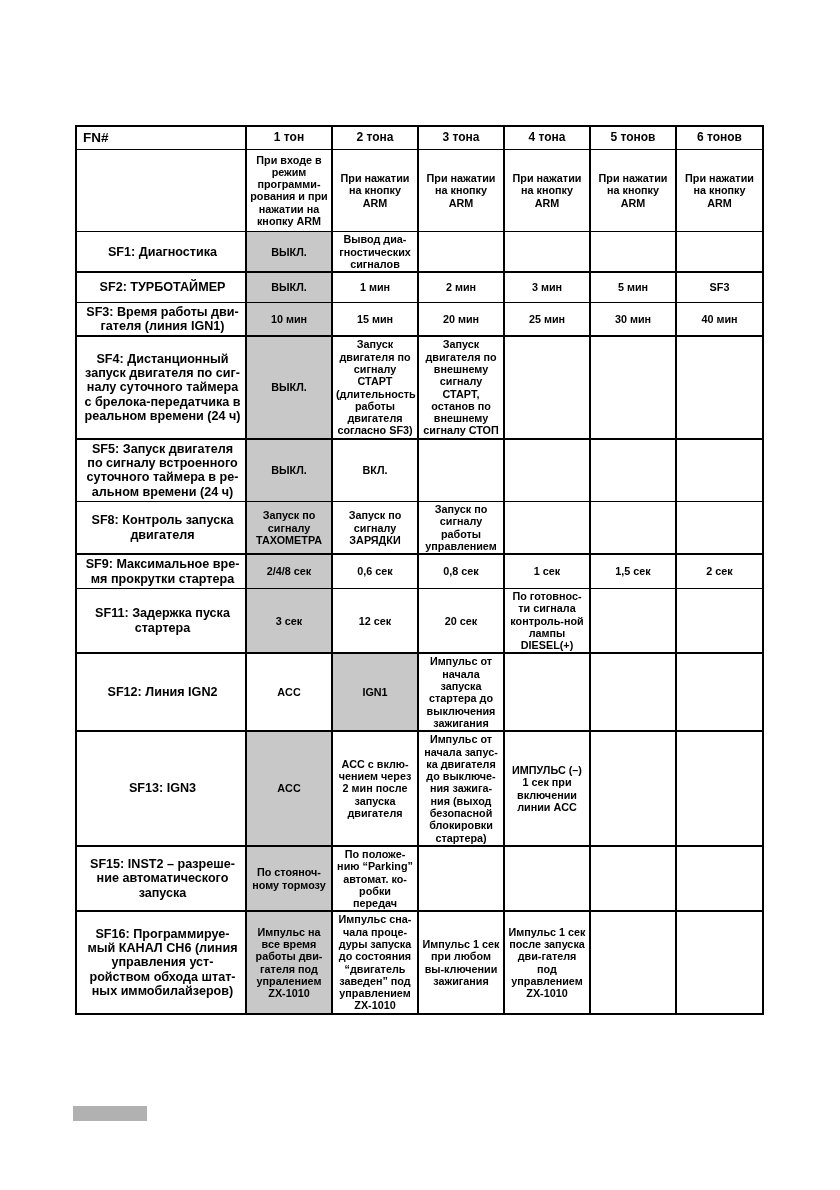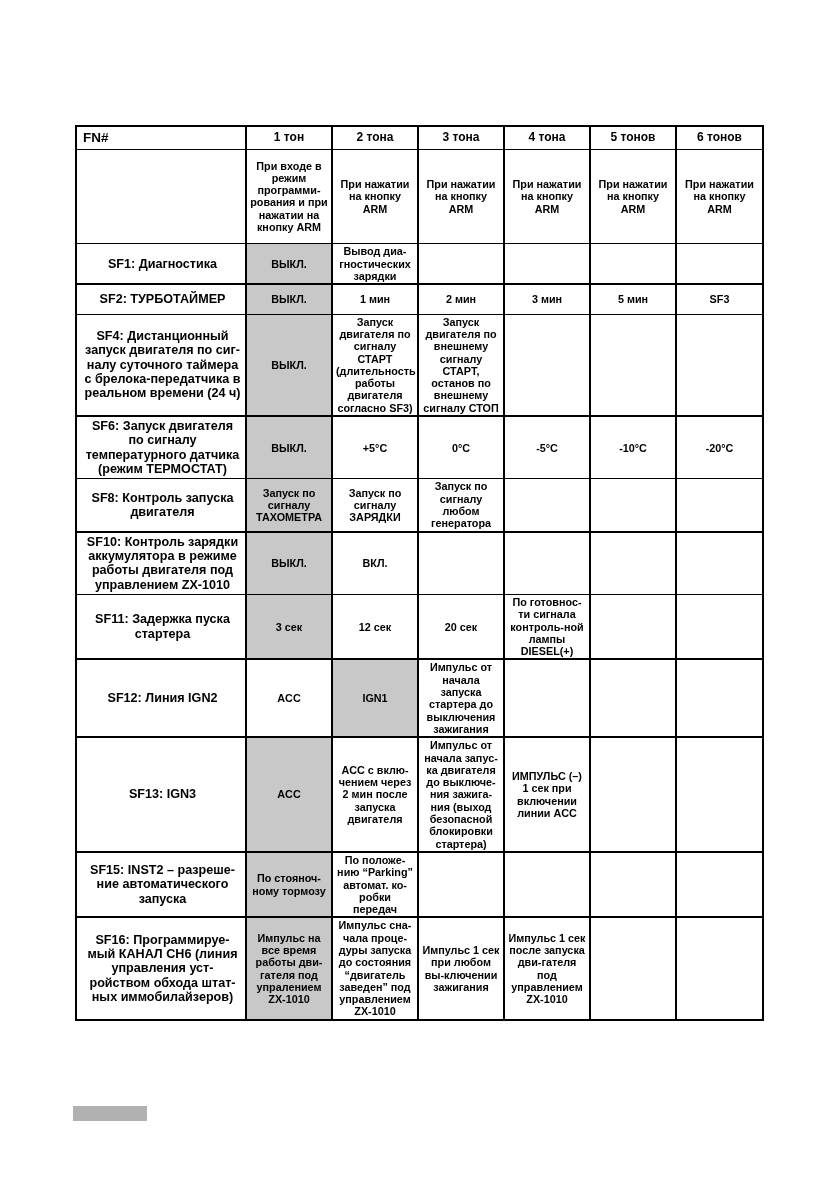--- a/index.html
+++ b/index.html
@@ -32,21 +32,21 @@
   
   .fn-table th.tone{
     font-size:12px;font-weight:700;text-align:center;line-height:1.1;
   }
   .fn-table th.fn-corner{
     font-size:13.5px;font-weight:700;text-align:left;padding-left:6px;
   }
   
   .fn-table td.sub{
     font-size:10.8px;font-weight:700;text-align:center;line-height:1.14;
-    padding:10px 3px;
+    padding:4px 3px;
   }
   
   .fn-table td.rowlabel{
     font-size:12.6px;font-weight:700;text-align:center;line-height:1.14;
     padding:2px 3px 2px 6px;
   }
   
   .fn-table td.val{
     font-size:10.8px;font-weight:700;text-align:center;line-height:1.14;
     padding:1px 3px;
@@ -90,70 +90,79 @@
           <td class="sub">При нажатии на кнопку ARM</td>
           <td class="sub">При нажатии на кнопку ARM</td>
           <td class="sub">При нажатии на кнопку ARM</td>
           <td class="sub">При нажатии на кнопку ARM</td>
         </tr>
       </thead>
     <tbody>
         <tr class="thick" style="height: 35px;">
           <td class="rowlabel">SF1: Диагностика</td>
           <td class="val hl">ВЫКЛ.</td>
-          <td class="val">Вывод диа-гностических зарядки</td>
+          <td class="val">Вывод диа-гностических сигналов</td>
           <td class="val"></td>
           <td class="val"></td>
           <td class="val"></td>
           <td class="val"></td>
         </tr>
         <tr style="height: 30px;">
           <td class="rowlabel">SF2: ТУРБОТАЙМЕР</td>
           <td class="val hl">ВЫКЛ.</td>
           <td class="val">1 мин</td>
           <td class="val">2 мин</td>
           <td class="val">3 мин</td>
           <td class="val">5 мин</td>
           <td class="val">SF3</td>
         </tr>
+        <tr class="thick" style="height: 30px;">
+          <td class="rowlabel">SF3: Время работы дви-гателя (линия IGN1)</td>
+          <td class="val hl">10 мин</td>
+          <td class="val">15 мин</td>
+          <td class="val">20 мин</td>
+          <td class="val">25 мин</td>
+          <td class="val">30 мин</td>
+          <td class="val">40 мин</td>
+        </tr>
         <tr class="thick" style="height: 83px;">
           <td class="rowlabel">SF4: Дистанционный запуск двигателя по сиг-налу суточного таймера с брелока-передатчика в реальном времени (24 ч)</td>
           <td class="val hl">ВЫКЛ.</td>
           <td class="val">Запуск двигателя по сигналу СТАРТ (длительность работы двигателя согласно SF3)</td>
           <td class="val">Запуск двигателя по внешнему сигналу СТАРТ, останов по внешнему сигналу СТОП</td>
           <td class="val"></td>
           <td class="val"></td>
           <td class="val"></td>
         </tr>
-        <tr style="height: 52px;">
-          <td class="rowlabel">SF6: Запуск двигателя по сигналу температурного датчика (режим ТЕРМОСТАТ)</td>
-          <td class="val hl">ВЫКЛ.</td>
-          <td class="val">+5°C</td>
-          <td class="val">0°C</td>
-          <td class="val">-5°C</td>
-          <td class="val">-10°C</td>
-          <td class="val">-20°C</td>
+        <tr style="height: 58px;">
+          <td class="rowlabel">SF5: Запуск двигателя по сигналу встроенного суточного таймера в ре-альном времени (24 ч)</td>
+          <td class="val hl">ВЫКЛ.</td>
+          <td class="val">ВКЛ.</td>
+          <td class="val"></td>
+          <td class="val"></td>
+          <td class="val"></td>
+          <td class="val"></td>
         </tr>
         <tr class="thick" style="height: 49px;">
           <td class="rowlabel">SF8: Контроль запуска двигателя</td>
           <td class="val hl">Запуск по сигналу ТАХОМЕТРА</td>
           <td class="val">Запуск по сигналу ЗАРЯДКИ</td>
-          <td class="val">Запуск по сигналу любом генератора</td>
-          <td class="val"></td>
-          <td class="val"></td>
-          <td class="val"></td>
-        </tr>
-        <tr style="height: 59px;">
-          <td class="rowlabel">SF10: Контроль зарядки аккумулятора в режиме работы двигателя под управлением ZX-1010</td>
-          <td class="val hl">ВЫКЛ.</td>
-          <td class="val">ВКЛ.</td>
-          <td class="val"></td>
-          <td class="val"></td>
-          <td class="val"></td>
-          <td class="val"></td>
+          <td class="val">Запуск по сигналу работы управлением</td>
+          <td class="val"></td>
+          <td class="val"></td>
+          <td class="val"></td>
+        </tr>
+        <tr style="height: 25px;">
+          <td class="rowlabel">SF9: Максимальное вре-мя прокрутки стартера</td>
+          <td class="val hl">2/4/8 сек</td>
+          <td class="val">0,6 сек</td>
+          <td class="val">0,8 сек</td>
+          <td class="val">1 сек</td>
+          <td class="val">1,5 сек</td>
+          <td class="val">2 сек</td>
         </tr>
         <tr class="thick" style="height: 56px;">
           <td class="rowlabel">SF11: Задержка пуска стартера</td>
           <td class="val hl">3 сек</td>
           <td class="val">12 сек</td>
           <td class="val">20 сек</td>
           <td class="val">По готовнос-ти сигнала контроль-ной лампы DIESEL(+)</td>
           <td class="val"></td>
           <td class="val"></td>
         </tr>

